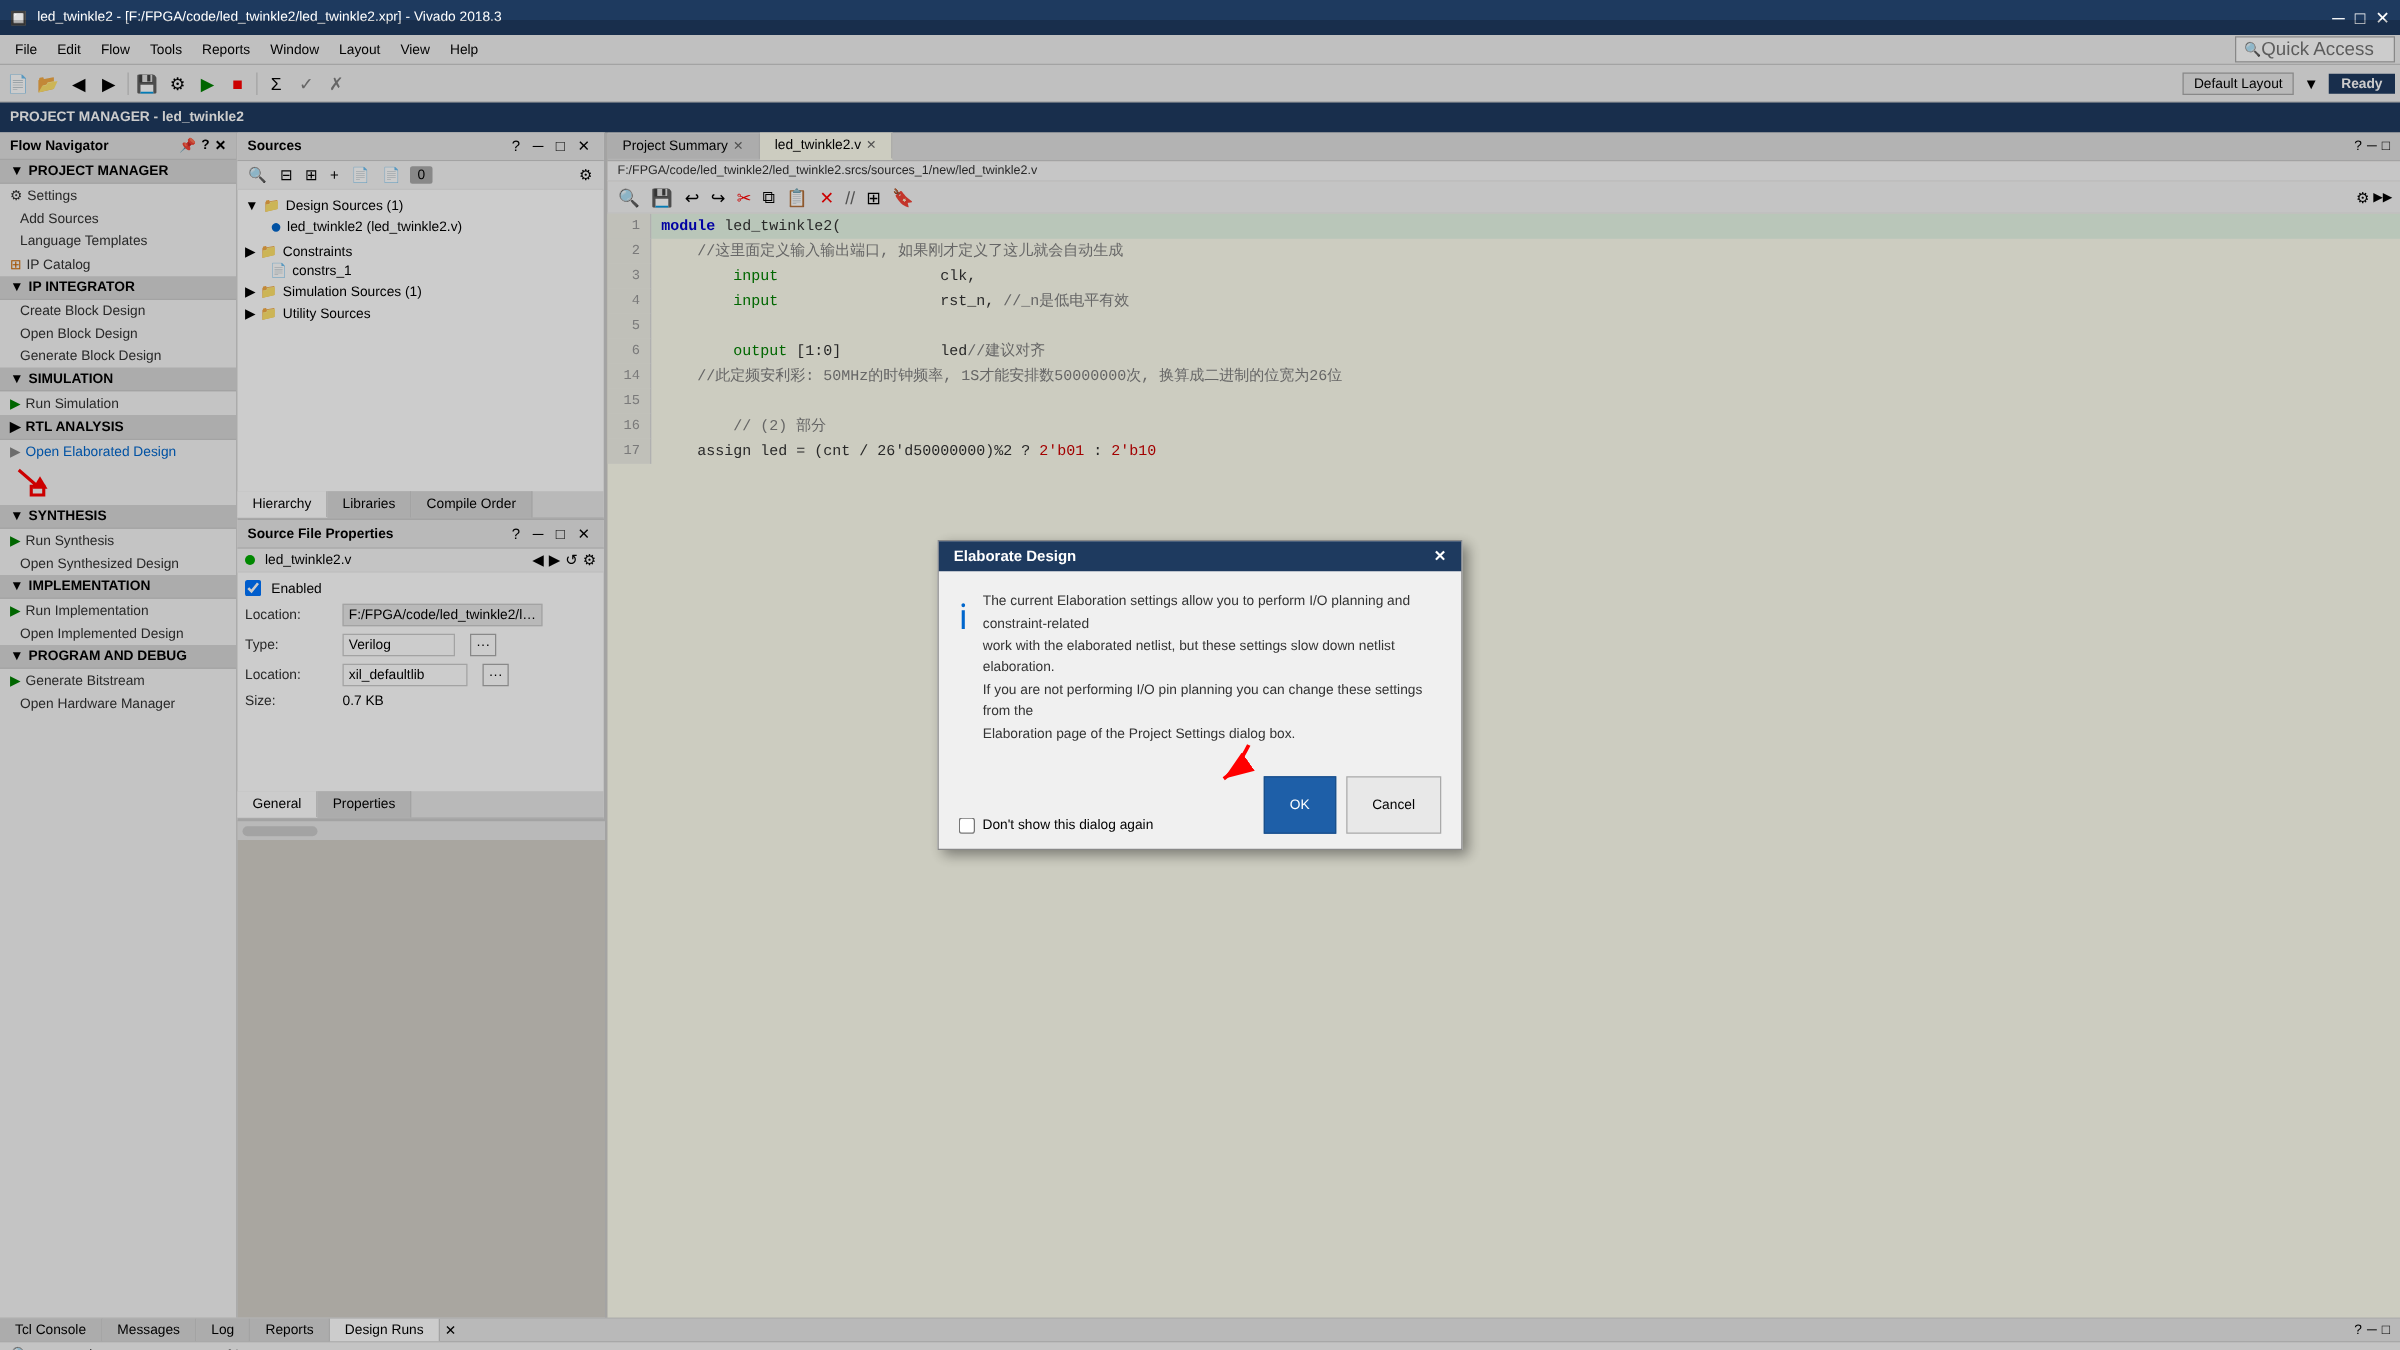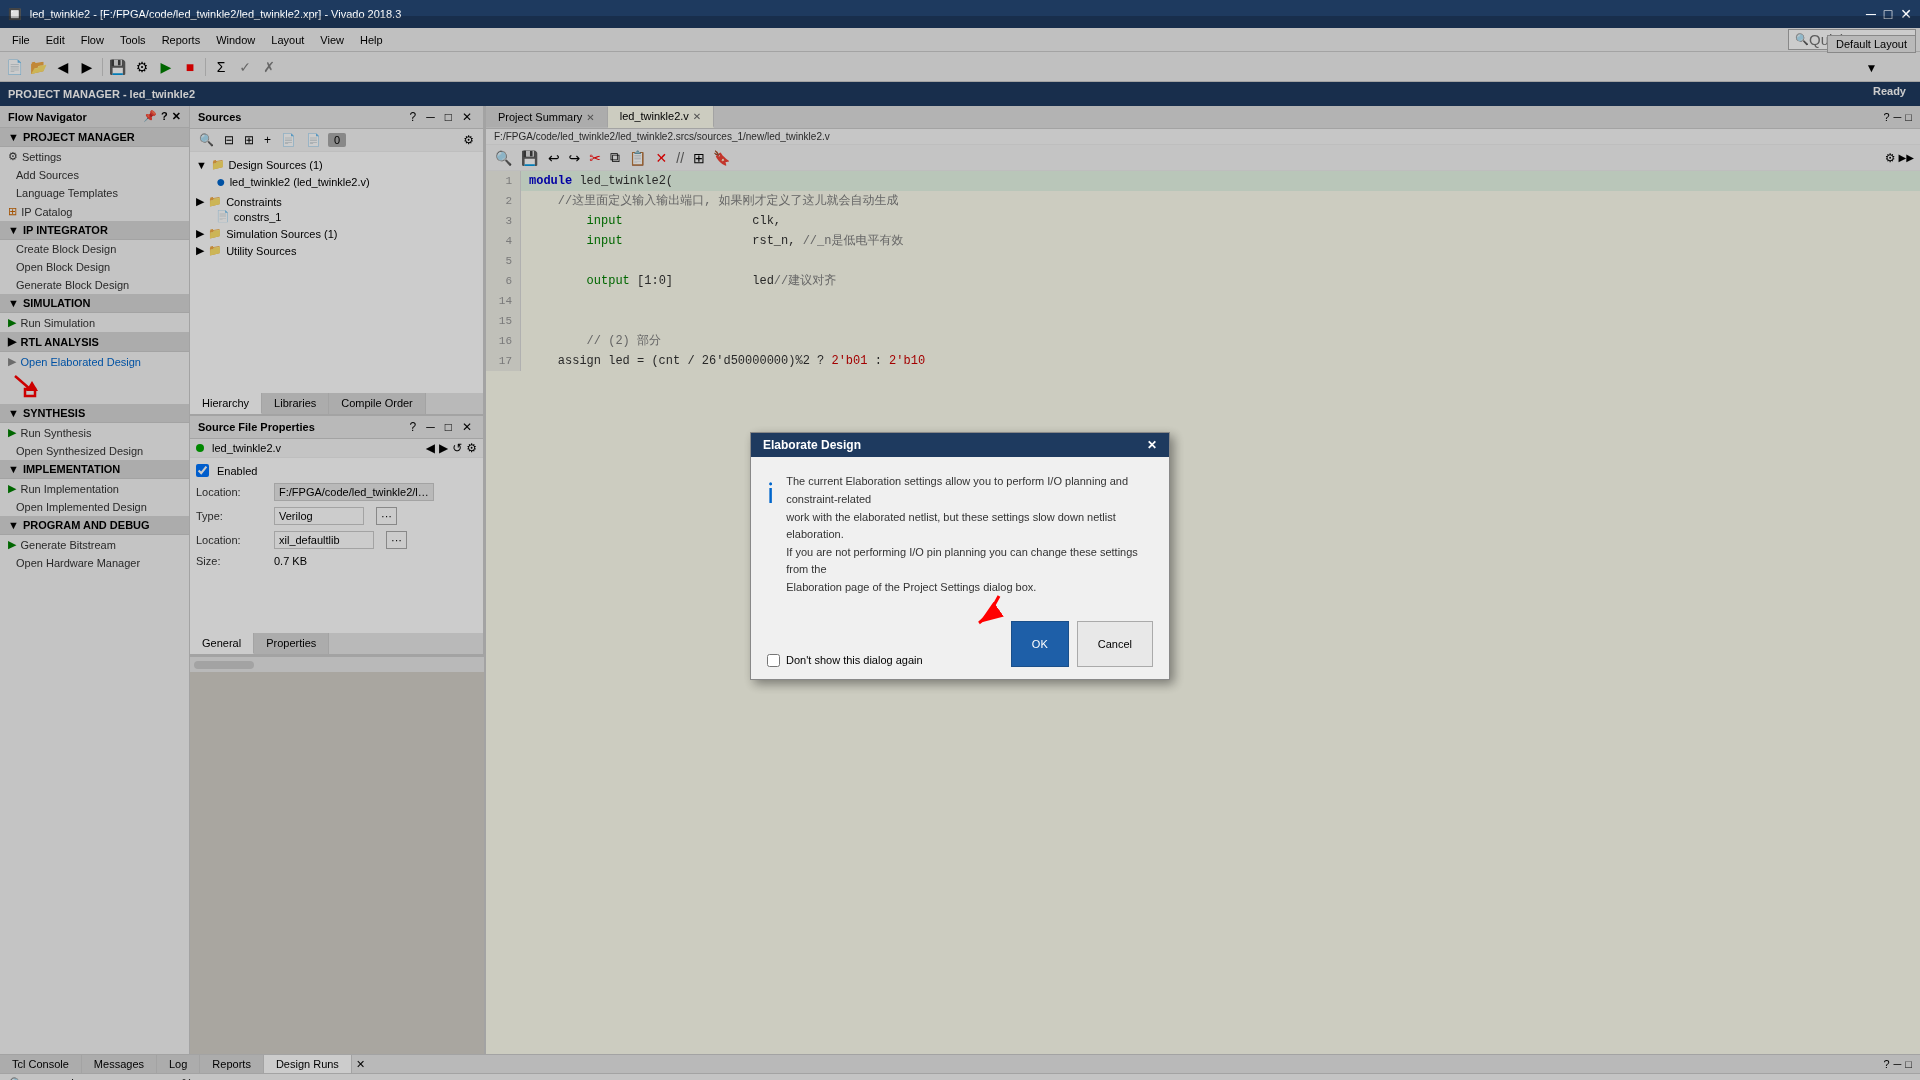--- a/index.html
+++ b/index.html
@@ -147,21 +147,21 @@
   <button class="tb-btn">▶</button>
   <div class="tb-sep"></div>
   <button class="tb-btn">💾</button>
   <button class="tb-btn">⚙</button>
   <button class="tb-btn" style="color:green;">▶</button>
   <button class="tb-btn" style="color:red;">■</button>
   <div class="tb-sep"></div>
   <button class="tb-btn">Σ</button>
   <button class="tb-btn" style="color:gray;">✓</button>
   <button class="tb-btn" style="color:gray;">✗</button>
-  <div style="margin-left:auto;display:flex;align-items:center;gap:8px;flex-direction:column;">
+  <div style="margin-left:auto;display:flex;align-items:center;gap:8px;">
     <span class="layout-btn">Default Layout</span>
     <span>▼</span>
     <span class="ready-badge">Ready</span>
   </div>
 </div>
 
 <div id="pm-header">
   <span>PROJECT MANAGER - led_twinkle2</span>
 </div>
 
@@ -449,20 +449,21 @@
       <div class="code-line">
         <span class="line-num">5</span>
         <span class="line-content"></span>
       </div>
       <div class="code-line">
         <span class="line-num">6</span>
         <span class="line-content">        <span class="kw-output">output</span> [1:0]           led<span class="comment">//建议对齐</span></span>
       </div>
       <div class="code-line">
         <span class="line-num">14</span>
+        <span class="line-content"><span class="comment">    //此定频安利彩: 50MHz的时钟频率, 1S才能安排数50000000次, 换算成二进制的位宽为26位</span></span>
       </div>
       <div class="code-line">
         <span class="line-num">15</span>
         <span class="line-content"></span>
       </div>
       <div class="code-line">
         <span class="line-num">16</span>
         <span class="line-content">        <span class="comment">// (2) 部分</span></span>
       </div>
       <div class="code-line">

